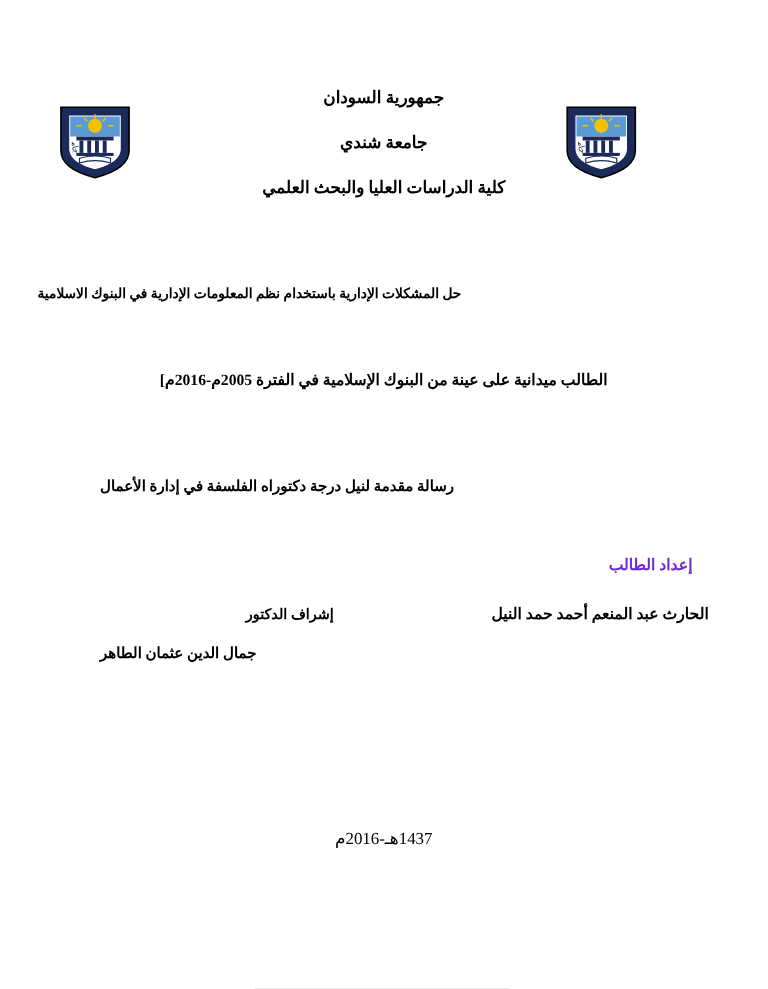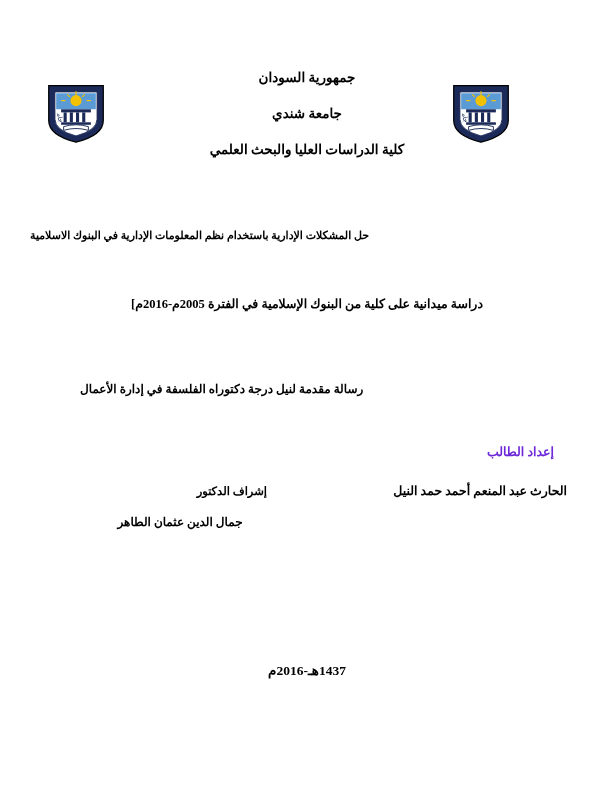--- a/index.html
+++ b/index.html
@@ -121,35 +121,35 @@
     text-align: right;
     font-size: 11.5px;
     font-weight: bold;
     color: #000;
   }
   .supervisor-name {
     position: absolute;
     top: 515px;
     left: 80px;
     width: 200px;
-    text-align: center;
+    text-align: left;
     font-size: 12px;
     font-weight: bold;
     color: #000;
   }
 
   
   .date {
     position: absolute;
     top: 662px;
     left: 0;
     width: 614px;
     text-align: center;
     font-size: 13.5px;
-    font-weight: bold;
+    font-weight: normal;
     color: #000;
     direction: rtl;
   }
 </style>
 </head>
 <body>
 
 <div class="page">
   <div class="content">
 
@@ -220,21 +220,21 @@
           <path id="arcR" d="M20 52 A30 30 0 0 0 80 52"></path>
         </defs>
         <text font-size="11" fill="#1b2a58" font-family="DejaVu Sans, sans-serif">
           <textPath href="#arcR" startOffset="16%">جامعة شندي</textPath>
         </text>
       </svg>
     </div>
 
     <div class="title">حل المشكلات الإدارية باستخدام نظم المعلومات الإدارية في البنوك الاسلامية</div>
 
-    <div class="subtitle">دراسة ميدانية على كلية من البنوك الإسلامية في الفترة 2005م-2016م]</div>
+    <div class="subtitle">الطالب ميدانية على عينة من البنوك الإسلامية في الفترة 2005م-2016م]</div>
 
     <div class="degree">رسالة مقدمة لنيل درجة دكتوراه الفلسفة في إدارة الأعمال</div>
 
     <div class="prepared-label">إعداد الطالب</div>
     <div class="student-name">الحارث عبد المنعم أحمد حمد النيل</div>
     <div class="supervisor-label">إشراف الدكتور</div>
     <div class="supervisor-name">جمال الدين عثمان الطاهر</div>
 
     <div class="date">1437هـ-2016م</div>
 

